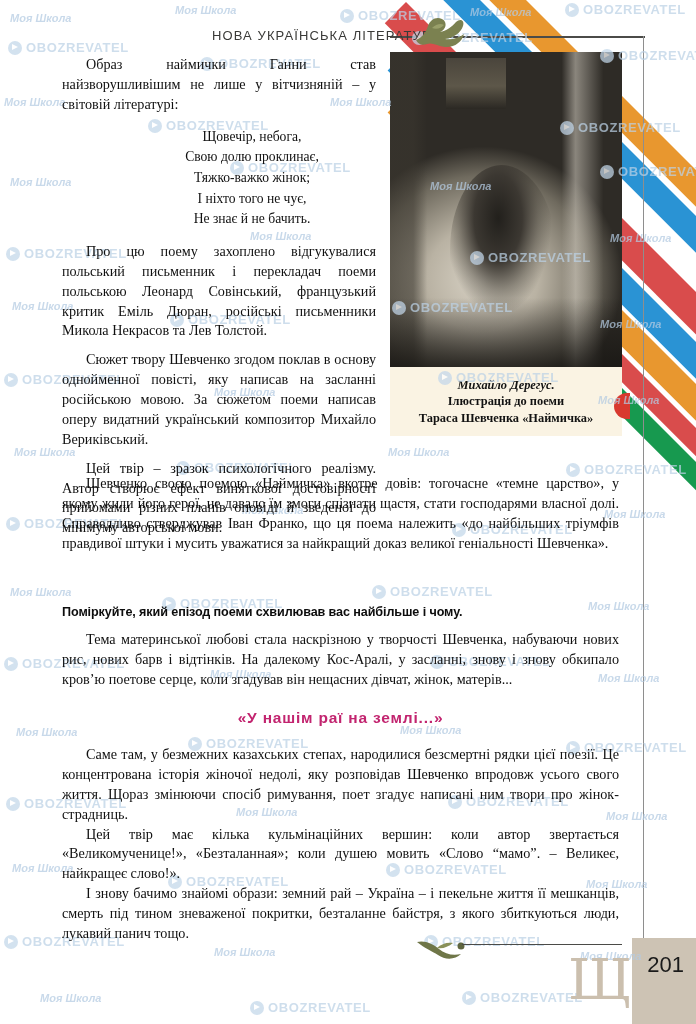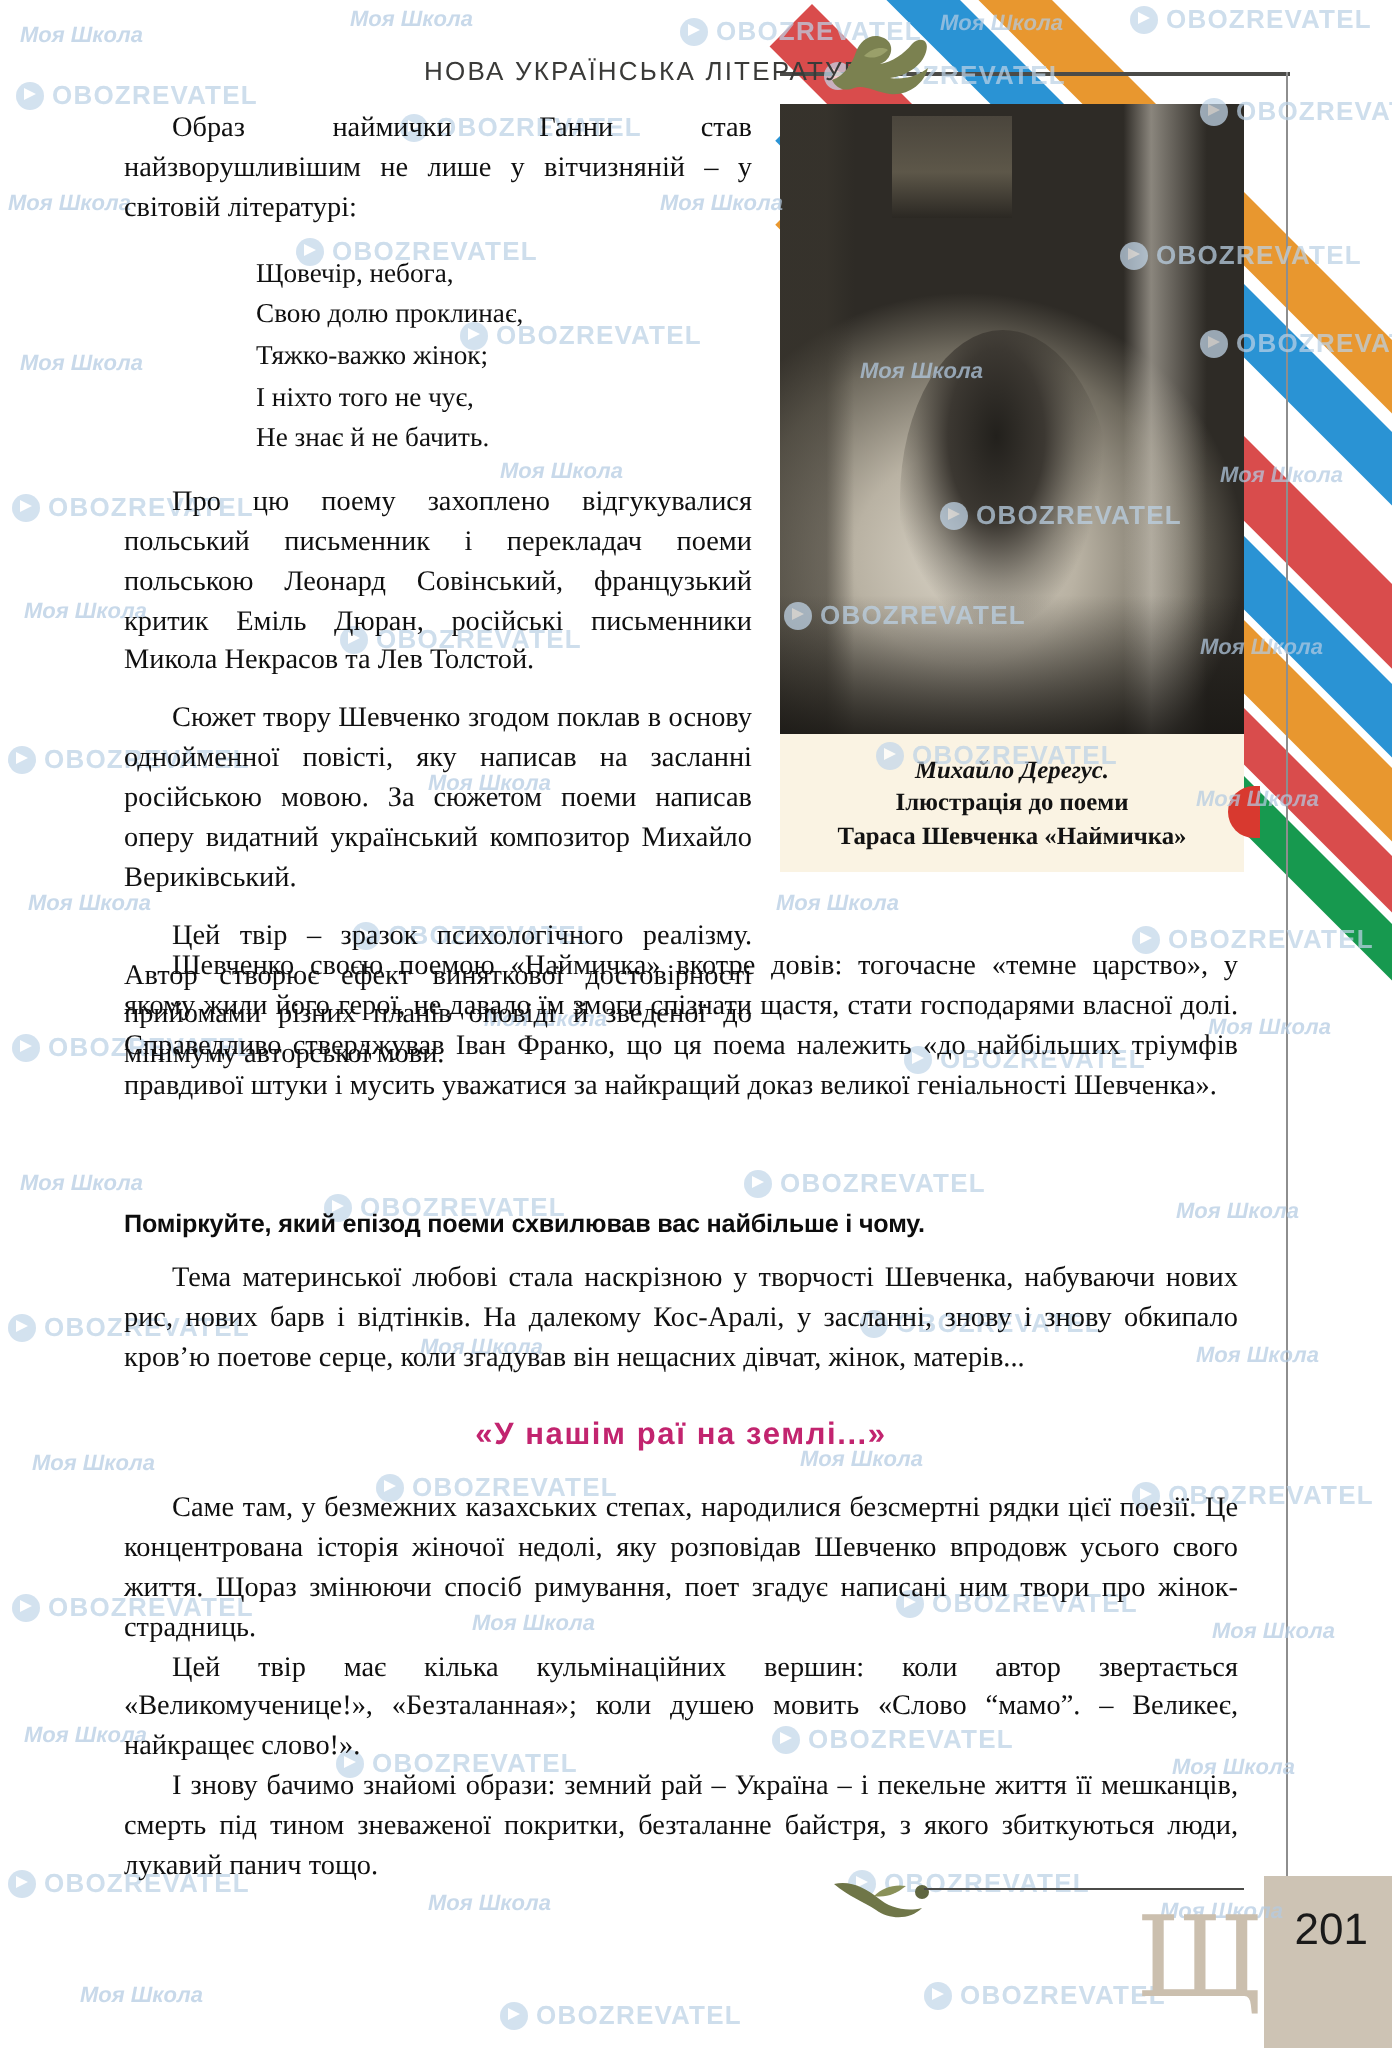--- a/index.html
+++ b/index.html
@@ -200,21 +200,21 @@
   }
   p { margin: 0 0 0 0; text-indent: 24px; }
   .gap { margin-top: 9px; }
 
   .poem {
     margin: 12px 0 12px 0;
     padding-left: 66px;
     font-size: 13.6px;
     line-height: 1.52;
     text-indent: 0;
-    text-align: left;
+    text-align: center;
   }
   .poem div { text-indent: 0; }
 
   .prompt {
     font-family: "Liberation Sans", sans-serif;
     font-weight: bold;
     font-size: 12.6px;
     text-indent: 0;
     color: #0d0d0d;
     letter-spacing: -0.1px;

